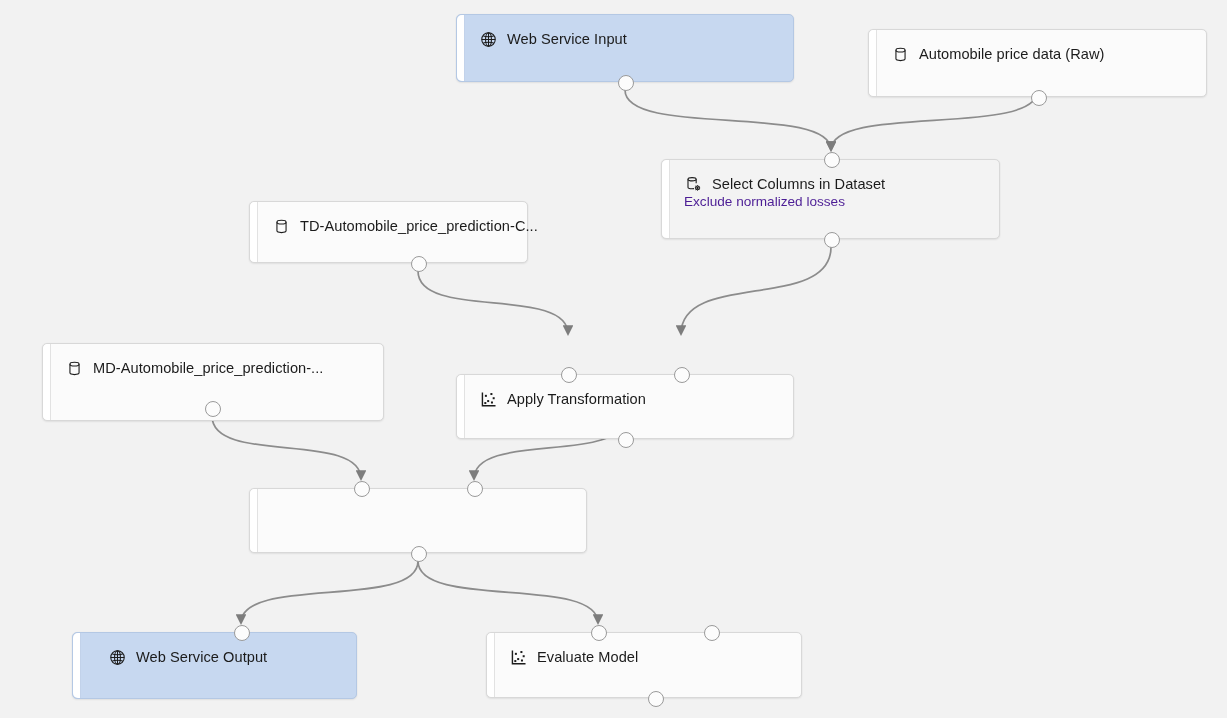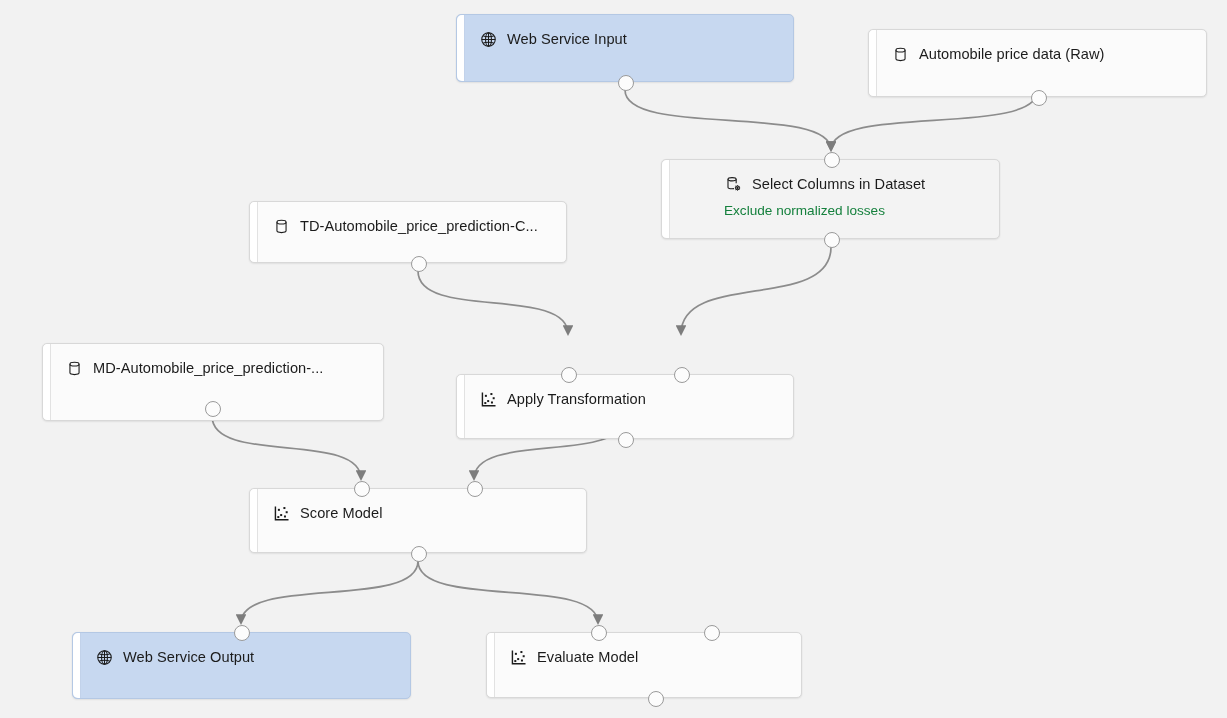--- a/index.html
+++ b/index.html
@@ -54,21 +54,20 @@
   .node.selected {
     background: #c7d8f0;
     border-color: #b4c8e4;
   }
   .node.selected .stripe {
     background: #ffffff;
     border-right: 1px solid #c2d2ea;
   }
   .node.shaded {
     background: #f3f3f3;
-    padding-left: 40px;
   }
   .node-body {
     position: relative;
     padding-left: 22px;
     padding-top: 14px;
     padding-right: 12px;
   }
   .node-header {
     display: flex;
     align-items: center;
@@ -82,23 +81,23 @@
     display: block;
   }
   .node-title {
     font-size: 14.6px;
     color: #1b1b1b;
     line-height: 19px;
     white-space: nowrap;
     letter-spacing: 0.05px;
   }
   .node-sub {
-    margin-top: 9px;
+    margin-top: 0;
     font-size: 13.6px;
-    color: #15803d;
+    color: #4c1d95;
     line-height: 16px;
     white-space: nowrap;
   }
   .port {
     position: absolute;
     width: 16px;
     height: 16px;
     box-sizing: border-box;
     border: 1.4px solid #9a9a9a;
     border-radius: 50%;
@@ -177,21 +176,21 @@
                   <path d="M14.2 10.8 L14.2 11.6 M14.2 15.6 L14.2 16.4 M11.4 13.6 L12.2 13.6 M16.2 13.6 L17 13.6 M12.2 11.6 L12.75 12.15 M15.65 15.05 L16.2 15.6 M16.2 11.6 L15.65 12.15 M12.75 15.05 L12.2 15.6" stroke-width="1"></path>
                 </g>
               </svg></span>
             <span class="node-title">Select Columns in Dataset</span>
           </div>
           <div class="node-sub">Exclude normalized losses</div>
         </div>
         <div class="port" style="left: 170px; top: 0px;"></div>
         <div class="port" style="left: 170px; top: 80px;"></div>
       </div>
-      <div class="node" style="left: 249px; top: 201px; width: 318px; height: 62px;">
+      <div class="node" style="left: 249px; top: 201px; width: 279px; height: 62px;">
         <div class="stripe"></div>
         <div class="node-body">
           <div class="node-header">
             <span class="node-icon"><svg xmlns="http://www.w3.org/2000/svg" viewBox="0 0 20 20" width="19" height="19">
                 <g fill="none" stroke="#1b1b1b" stroke-width="1.15" stroke-linejoin="round">
                   <path d="M5.2 5.4 L5.2 14.6 C5.2 15.7 7.3 16.4 10 16.4 C12.7 16.4 14.8 15.7 14.8 14.6 L14.8 5.4"></path>
                   <ellipse cx="10" cy="5.4" rx="4.8" ry="1.9"></ellipse>
                 </g>
               </svg></span>
             <span class="node-title">TD-Automobile_price_prediction-C...</span>
@@ -231,74 +230,58 @@
               </svg></span>
             <span class="node-title">Apply Transformation</span>
           </div>
         </div>
         <div class="port" style="left: 112px; top: 0px;"></div>
         <div class="port" style="left: 225px; top: 0px;"></div>
         <div class="port" style="left: 169px; top: 65px;"></div>
       </div>
       <div class="node" style="left: 249px; top: 488px; width: 338px; height: 65px;">
         <div class="stripe"></div>
+        <div class="port" style="left: 112px; top: 0px;"></div>
+        <div class="port" style="left: 225px; top: 0px;"></div>
+        <div class="port" style="left: 169px; top: 65px;"></div>
+      </div>
+      <div class="node selected" style="left: 72px; top: 632px; width: 285px; height: 67px; padding-left: 13px;">
+        <div class="stripe"></div>
+        <div class="node-body">
+          <div class="node-header">
+            <span class="node-icon"><svg xmlns="http://www.w3.org/2000/svg" viewBox="0 0 20 20" width="19" height="19">
+                <g fill="none" stroke="#1b1b1b" stroke-width="1.1">
+                  <circle cx="10" cy="10" r="7.1"></circle>
+                  <ellipse cx="10" cy="10" rx="3.1" ry="7.1"></ellipse>
+                  <line x1="2.9" y1="10" x2="17.1" y2="10"></line>
+                  <line x1="10" y1="2.9" x2="10" y2="17.1"></line>
+                  <path d="M4.2 6.1 C6.6 7.4 13.4 7.4 15.8 6.1"></path>
+                  <path d="M4.2 13.9 C6.6 12.6 13.4 12.6 15.8 13.9"></path>
+                </g>
+              </svg></span>
+            <span class="node-title">Web Service Output</span>
+          </div>
+        </div>
+        <div class="port" style="left: 169px; top: 0px;"></div>
+      </div>
+      <div class="node" style="left: 486px; top: 632px; width: 316px; height: 66px;">
+        <div class="stripe"></div>
         <div class="node-body">
           <div class="node-header">
             <span class="node-icon"><svg xmlns="http://www.w3.org/2000/svg" viewBox="0 0 20 20" width="19" height="19">
                 <g>
                   <path d="M3.6 2.6 L3.6 16.6 L17.4 16.6" fill="none" stroke="#1b1b1b" stroke-width="1.5"></path>
                   <rect x="6.2" y="5.1" width="2.1" height="2.1" fill="#1b1b1b"></rect>
                   <rect x="12.0" y="3.2" width="2.1" height="2.1" fill="#1b1b1b"></rect>
                   <rect x="14.4" y="7.6" width="2.1" height="2.1" fill="#1b1b1b"></rect>
                   <rect x="8.6" y="10.6" width="2.1" height="2.1" fill="#1b1b1b"></rect>
                   <rect x="5.6" y="12.7" width="2.1" height="2.1" fill="#1b1b1b"></rect>
                   <rect x="12.6" y="12.1" width="2.1" height="2.1" fill="#1b1b1b"></rect>
                 </g>
               </svg></span>
-            <span class="node-title">Score Model</span>
-          </div>
-        </div>
-        <div class="port" style="left: 112px; top: 0px;"></div>
-        <div class="port" style="left: 225px; top: 0px;"></div>
-        <div class="port" style="left: 169px; top: 65px;"></div>
-      </div>
-      <div class="node selected" style="left: 72px; top: 632px; width: 339px; height: 67px;">
-        <div class="stripe"></div>
-        <div class="node-body">
-          <div class="node-header">
-            <span class="node-icon"><svg xmlns="http://www.w3.org/2000/svg" viewBox="0 0 20 20" width="19" height="19">
-                <g fill="none" stroke="#1b1b1b" stroke-width="1.1">
-                  <circle cx="10" cy="10" r="7.1"></circle>
-                  <ellipse cx="10" cy="10" rx="3.1" ry="7.1"></ellipse>
-                  <line x1="2.9" y1="10" x2="17.1" y2="10"></line>
-                  <line x1="10" y1="2.9" x2="10" y2="17.1"></line>
-                  <path d="M4.2 6.1 C6.6 7.4 13.4 7.4 15.8 6.1"></path>
-                  <path d="M4.2 13.9 C6.6 12.6 13.4 12.6 15.8 13.9"></path>
-                </g>
-              </svg></span>
-            <span class="node-title">Web Service Output</span>
-          </div>
-        </div>
-        <div class="port" style="left: 169px; top: 0px;"></div>
-      </div>
-      <div class="node" style="left: 486px; top: 632px; width: 316px; height: 66px;">
-        <div class="stripe"></div>
-        <div class="node-body">
-          <div class="node-header">
-            <span class="node-icon"><svg xmlns="http://www.w3.org/2000/svg" viewBox="0 0 20 20" width="19" height="19">
-                <g>
-                  <path d="M3.6 2.6 L3.6 16.6 L17.4 16.6" fill="none" stroke="#1b1b1b" stroke-width="1.5"></path>
-                  <rect x="6.2" y="5.1" width="2.1" height="2.1" fill="#1b1b1b"></rect>
-                  <rect x="12.0" y="3.2" width="2.1" height="2.1" fill="#1b1b1b"></rect>
-                  <rect x="14.4" y="7.6" width="2.1" height="2.1" fill="#1b1b1b"></rect>
-                  <rect x="8.6" y="10.6" width="2.1" height="2.1" fill="#1b1b1b"></rect>
-                  <rect x="5.6" y="12.7" width="2.1" height="2.1" fill="#1b1b1b"></rect>
-                  <rect x="12.6" y="12.1" width="2.1" height="2.1" fill="#1b1b1b"></rect>
-                </g>
-              </svg></span>
             <span class="node-title">Evaluate Model</span>
           </div>
         </div>
         <div class="port" style="left: 112px; top: 0px;"></div>
         <div class="port" style="left: 225px; top: 0px;"></div>
         <div class="port" style="left: 169px; top: 66px;"></div>
       </div>
     </div>
 </div>
 

